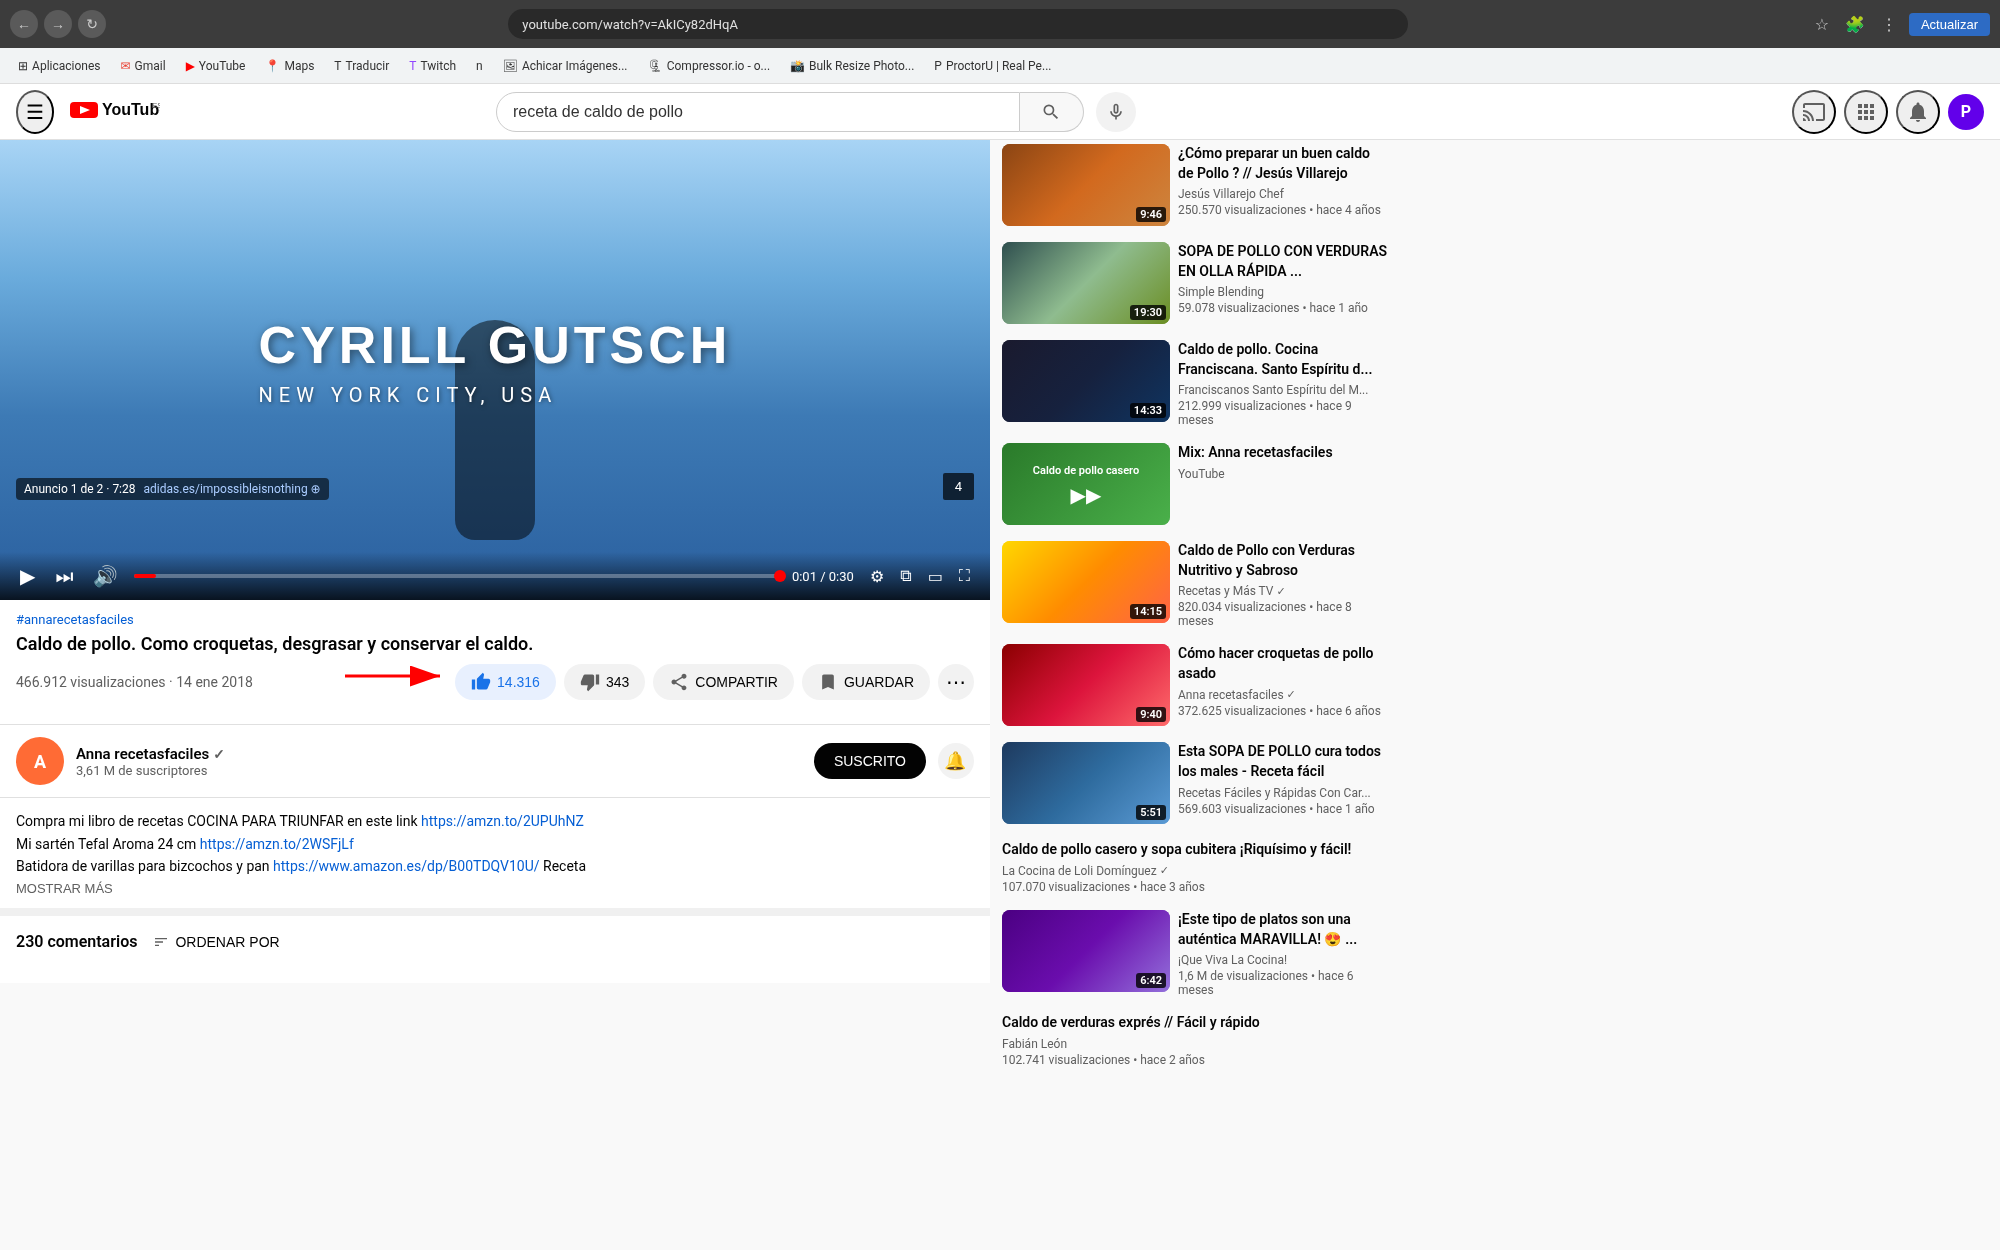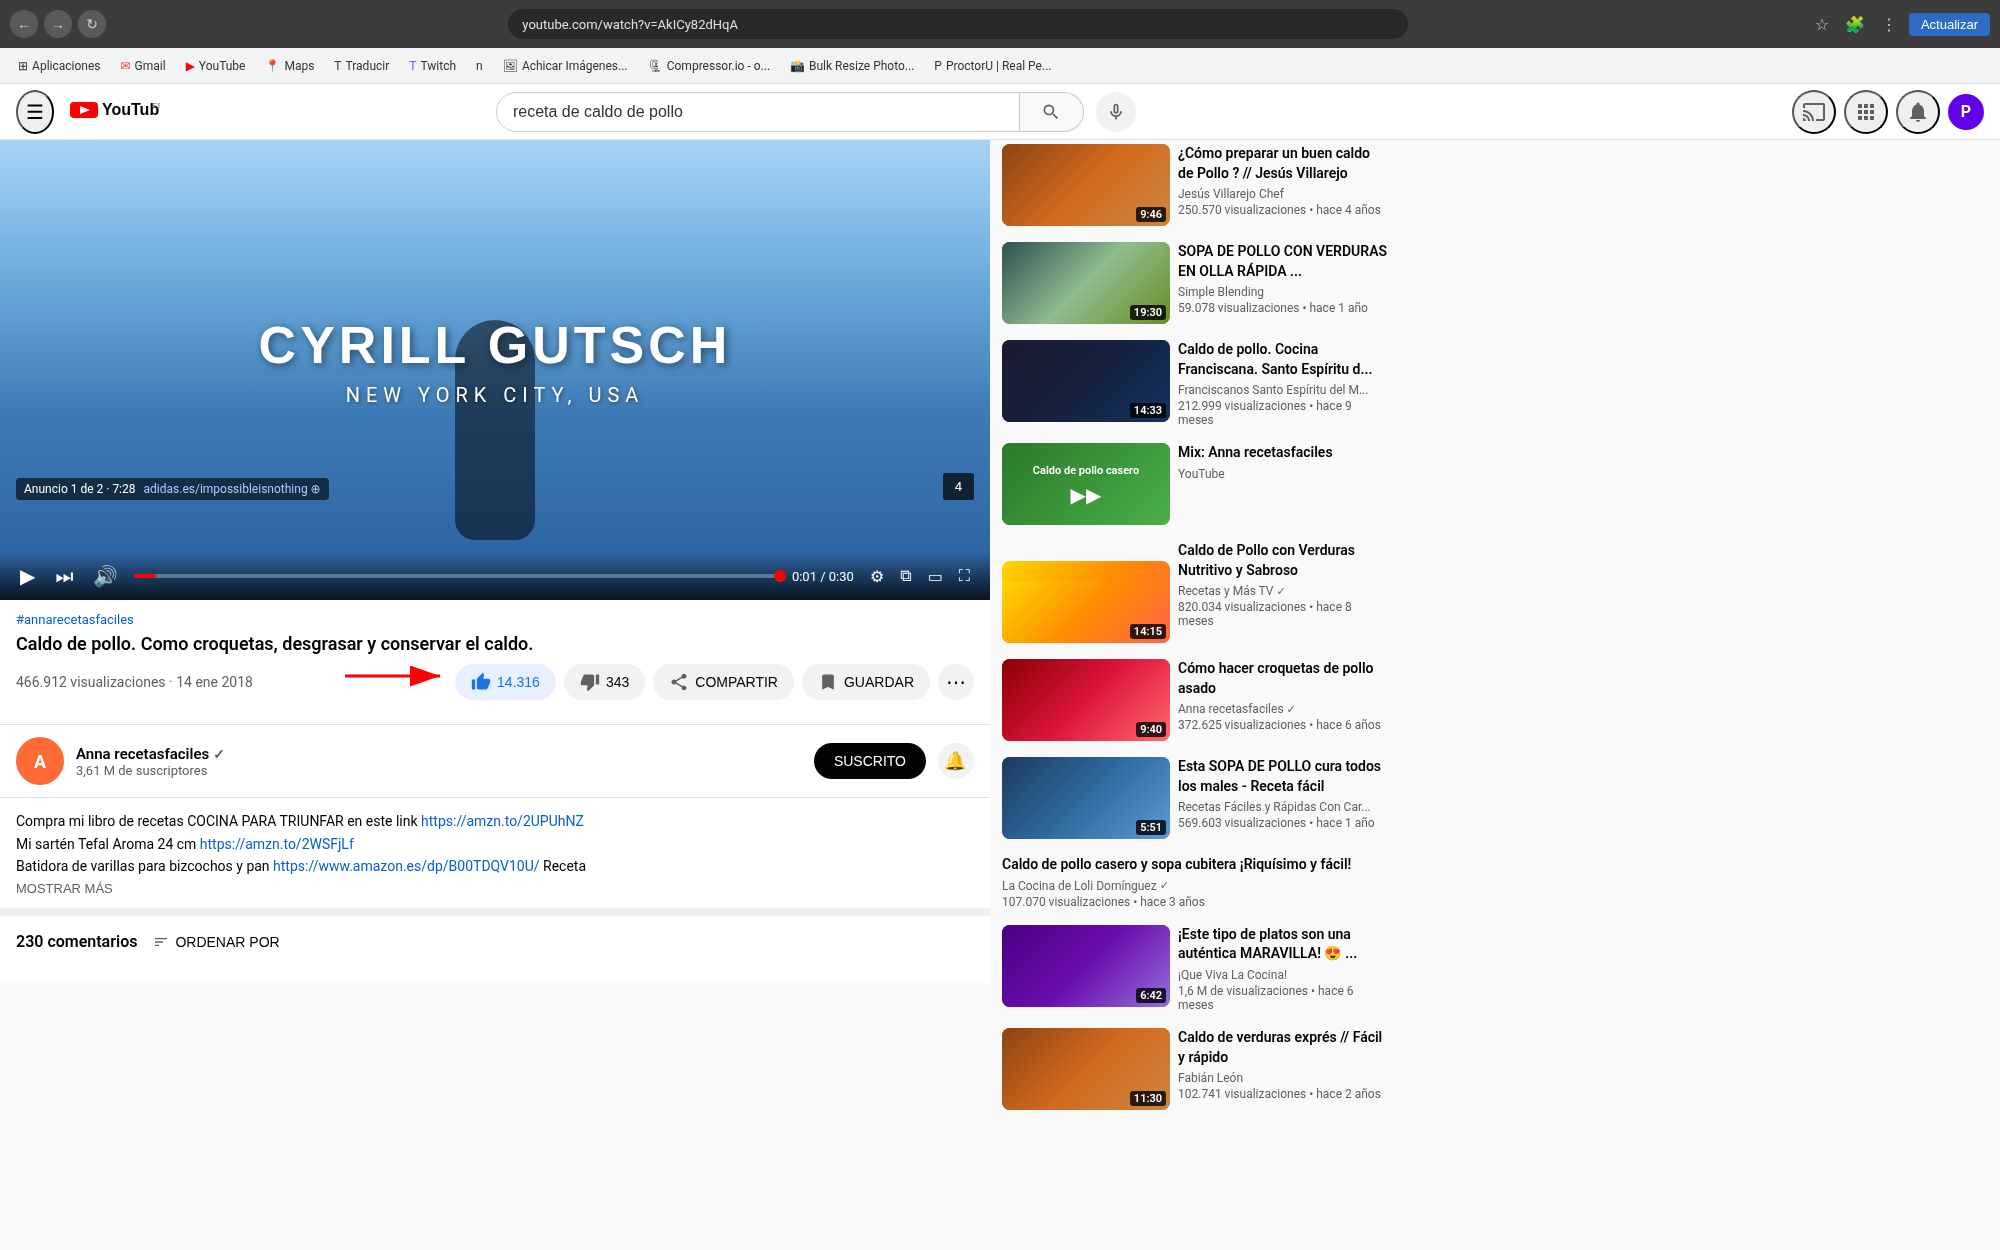--- a/index.html
+++ b/index.html
@@ -35,21 +35,21 @@
     .yt-header-icon { font-size: 20px; cursor: pointer; padding: 8px; border-radius: 50%; display: flex; align-items: center; justify-content: center; }
     .yt-avatar { width: 36px; height: 36px; border-radius: 50%; background: #6200ea; color: white; display: flex; align-items: center; justify-content: center; font-weight: 700; font-size: 16px; cursor: pointer; }
 
     
     .yt-main { display: flex; background: #f9f9f9; height: calc(1250px - 48px - 36px - 56px); overflow: hidden; }
 
     
     .yt-content { flex: 1; overflow-y: auto; padding: 0; max-width: 990px; }
     .video-player-container { background: #000; position: relative; width: 100%; aspect-ratio: 16/9; max-height: 480px; }
     .video-bg { width: 100%; height: 100%; background: linear-gradient(135deg, #87CEEB 0%, #4682B4 30%, #2F4F8F 60%, #1a3a6b 100%); position: absolute; inset: 0; }
-    .video-title-overlay { position: absolute; top: 50%; left: 50%; transform: translate(-50%, -60%); text-align: center; }
+    .video-title-overlay { position: absolute; top: 50%; left: 50%; transform: translate(-50%, -60%); }
     .video-title-big { font-size: 52px; font-weight: 900; color: white; letter-spacing: 4px; text-transform: uppercase; text-shadow: 2px 2px 8px rgba(0,0,0,0.5); font-family: 'Arial Black', sans-serif; }
     .video-subtitle-overlay { font-size: 20px; color: white; letter-spacing: 6px; text-transform: uppercase; margin-top: 8px; text-shadow: 1px 1px 4px rgba(0,0,0,0.5); }
     .ad-info { position: absolute; bottom: 100px; left: 16px; background: rgba(0,0,0,0.6); color: white; padding: 4px 8px; border-radius: 4px; font-size: 12px; display: flex; align-items: center; gap: 8px; }
     .ad-skip { position: absolute; bottom: 100px; right: 16px; background: rgba(0,0,0,0.7); color: white; padding: 6px 12px; border-radius: 2px; font-size: 13px; display: flex; align-items: center; gap: 4px; }
     .video-controls { position: absolute; bottom: 0; left: 0; right: 0; background: linear-gradient(transparent, rgba(0,0,0,0.8)); padding: 8px 16px; display: flex; align-items: center; gap: 12px; }
     .ctrl-btn { color: white; font-size: 20px; cursor: pointer; background: none; border: none; padding: 4px; }
     .progress-bar { flex: 1; height: 4px; background: rgba(255,255,255,0.3); border-radius: 2px; position: relative; cursor: pointer; }
     .progress-fill { width: 3.3%; height: 100%; background: #ff0000; border-radius: 2px; }
     .progress-dot { width: 12px; height: 12px; background: #ff0000; border-radius: 50%; position: absolute; right: -6px; top: -4px; }
     .time-display { color: white; font-size: 13px; }
@@ -96,21 +96,21 @@
     .sidebar-video-info { flex: 1; }
     .sidebar-video-title { font-size: 14px; font-weight: 600; line-height: 1.4; color: #030303; display: -webkit-box; -webkit-line-clamp: 2; -webkit-box-orient: vertical; overflow: hidden; margin-bottom: 4px; }
     .sidebar-channel-name { font-size: 12px; color: #606060; margin-bottom: 2px; display: flex; align-items: center; gap: 3px; }
     .sidebar-views { font-size: 12px; color: #606060; }
 
     
     .thumb-1 { background: linear-gradient(135deg, #8B4513, #D2691E, #CD853F); }
     .thumb-2 { background: linear-gradient(135deg, #2F4F4F, #8FBC8F, #6B8E23); }
     .thumb-3 { background: linear-gradient(135deg, #1a1a2e, #16213e, #0f3460); }
     .thumb-4 { background: linear-gradient(135deg, #4a9e45, #2d5a27, #8fbc8f); }
-    .thumb-5 { background: linear-gradient(135deg, #ffd700, #ff8c00, #ff6347); margin-top: 20px; }
+    .thumb-5 { background: linear-gradient(135deg, #ffd700, #ff8c00, #ff6347); }
     .thumb-6 { background: linear-gradient(135deg, #8b0000, #dc143c, #ff6b6b); text-align: center; }
     .thumb-7 { background: linear-gradient(135deg, #1e3a5f, #2e6b9e, #5b9bd5); }
     .thumb-8 { background: linear-gradient(135deg, #006400, #228b22, #90ee90); }
     .thumb-9 { background: linear-gradient(135deg, #4b0082, #6a0dad, #9370db); }
 
     .video-wrapper { position: relative; }
     .annotation-layer { position: absolute; top: 0; left: 0; width: 100%; height: 100%; pointer-events: none; z-index: 20; }
   </style>
 </head>
 <body>
@@ -478,24 +478,20 @@
       </div>
       <div class="sidebar-video-info">
         <div class="sidebar-video-title">¡Este tipo de platos son una auténtica MARAVILLA! 😍 ...</div>
         <div class="sidebar-channel-name">¡Que Viva La Cocina! </div>
         <div class="sidebar-views">
           1,6 M de visualizaciones • hace 6 meses
         </div>
       </div>
     </div>
         <div class="sidebar-video-item">
-      <div class="sidebar-thumb thumb-1" style="position:relative;">
-        <div style="position:absolute;inset:0;" class="thumb-1"></div>
-        <div class="thumb-duration">11:30</div>
-      </div>
       <div class="sidebar-video-info">
         <div class="sidebar-video-title">Caldo de verduras exprés // Fácil y rápido</div>
         <div class="sidebar-channel-name">Fabián León </div>
         <div class="sidebar-views">
           102.741 visualizaciones • hace 2 años
         </div>
       </div>
     </div>
       </div>
   </div>

